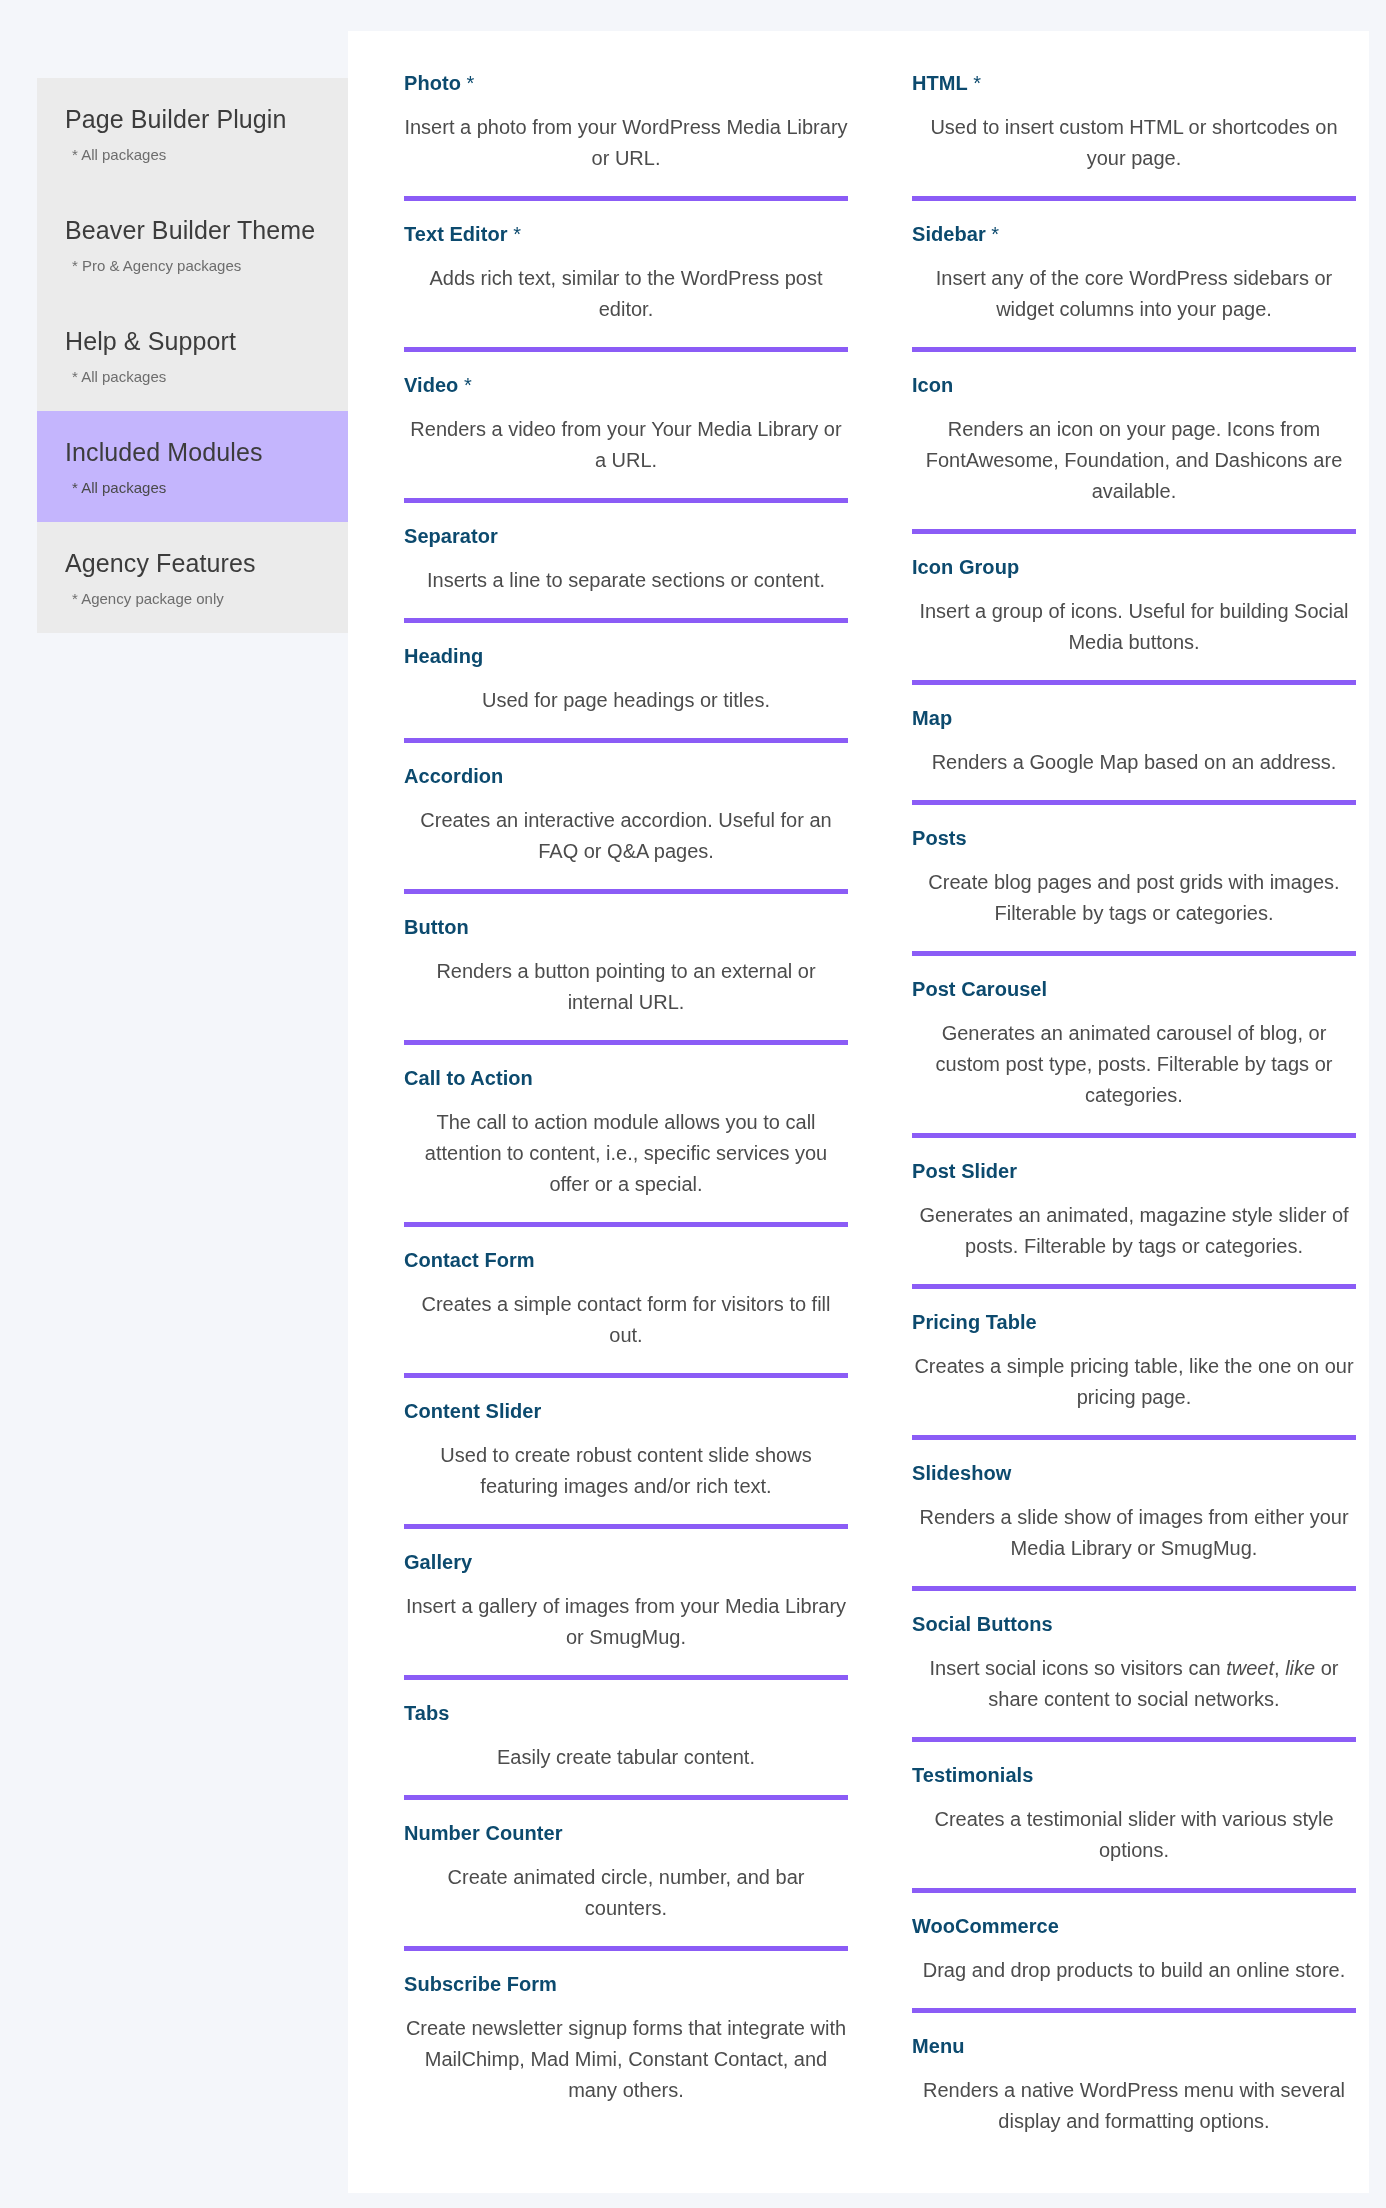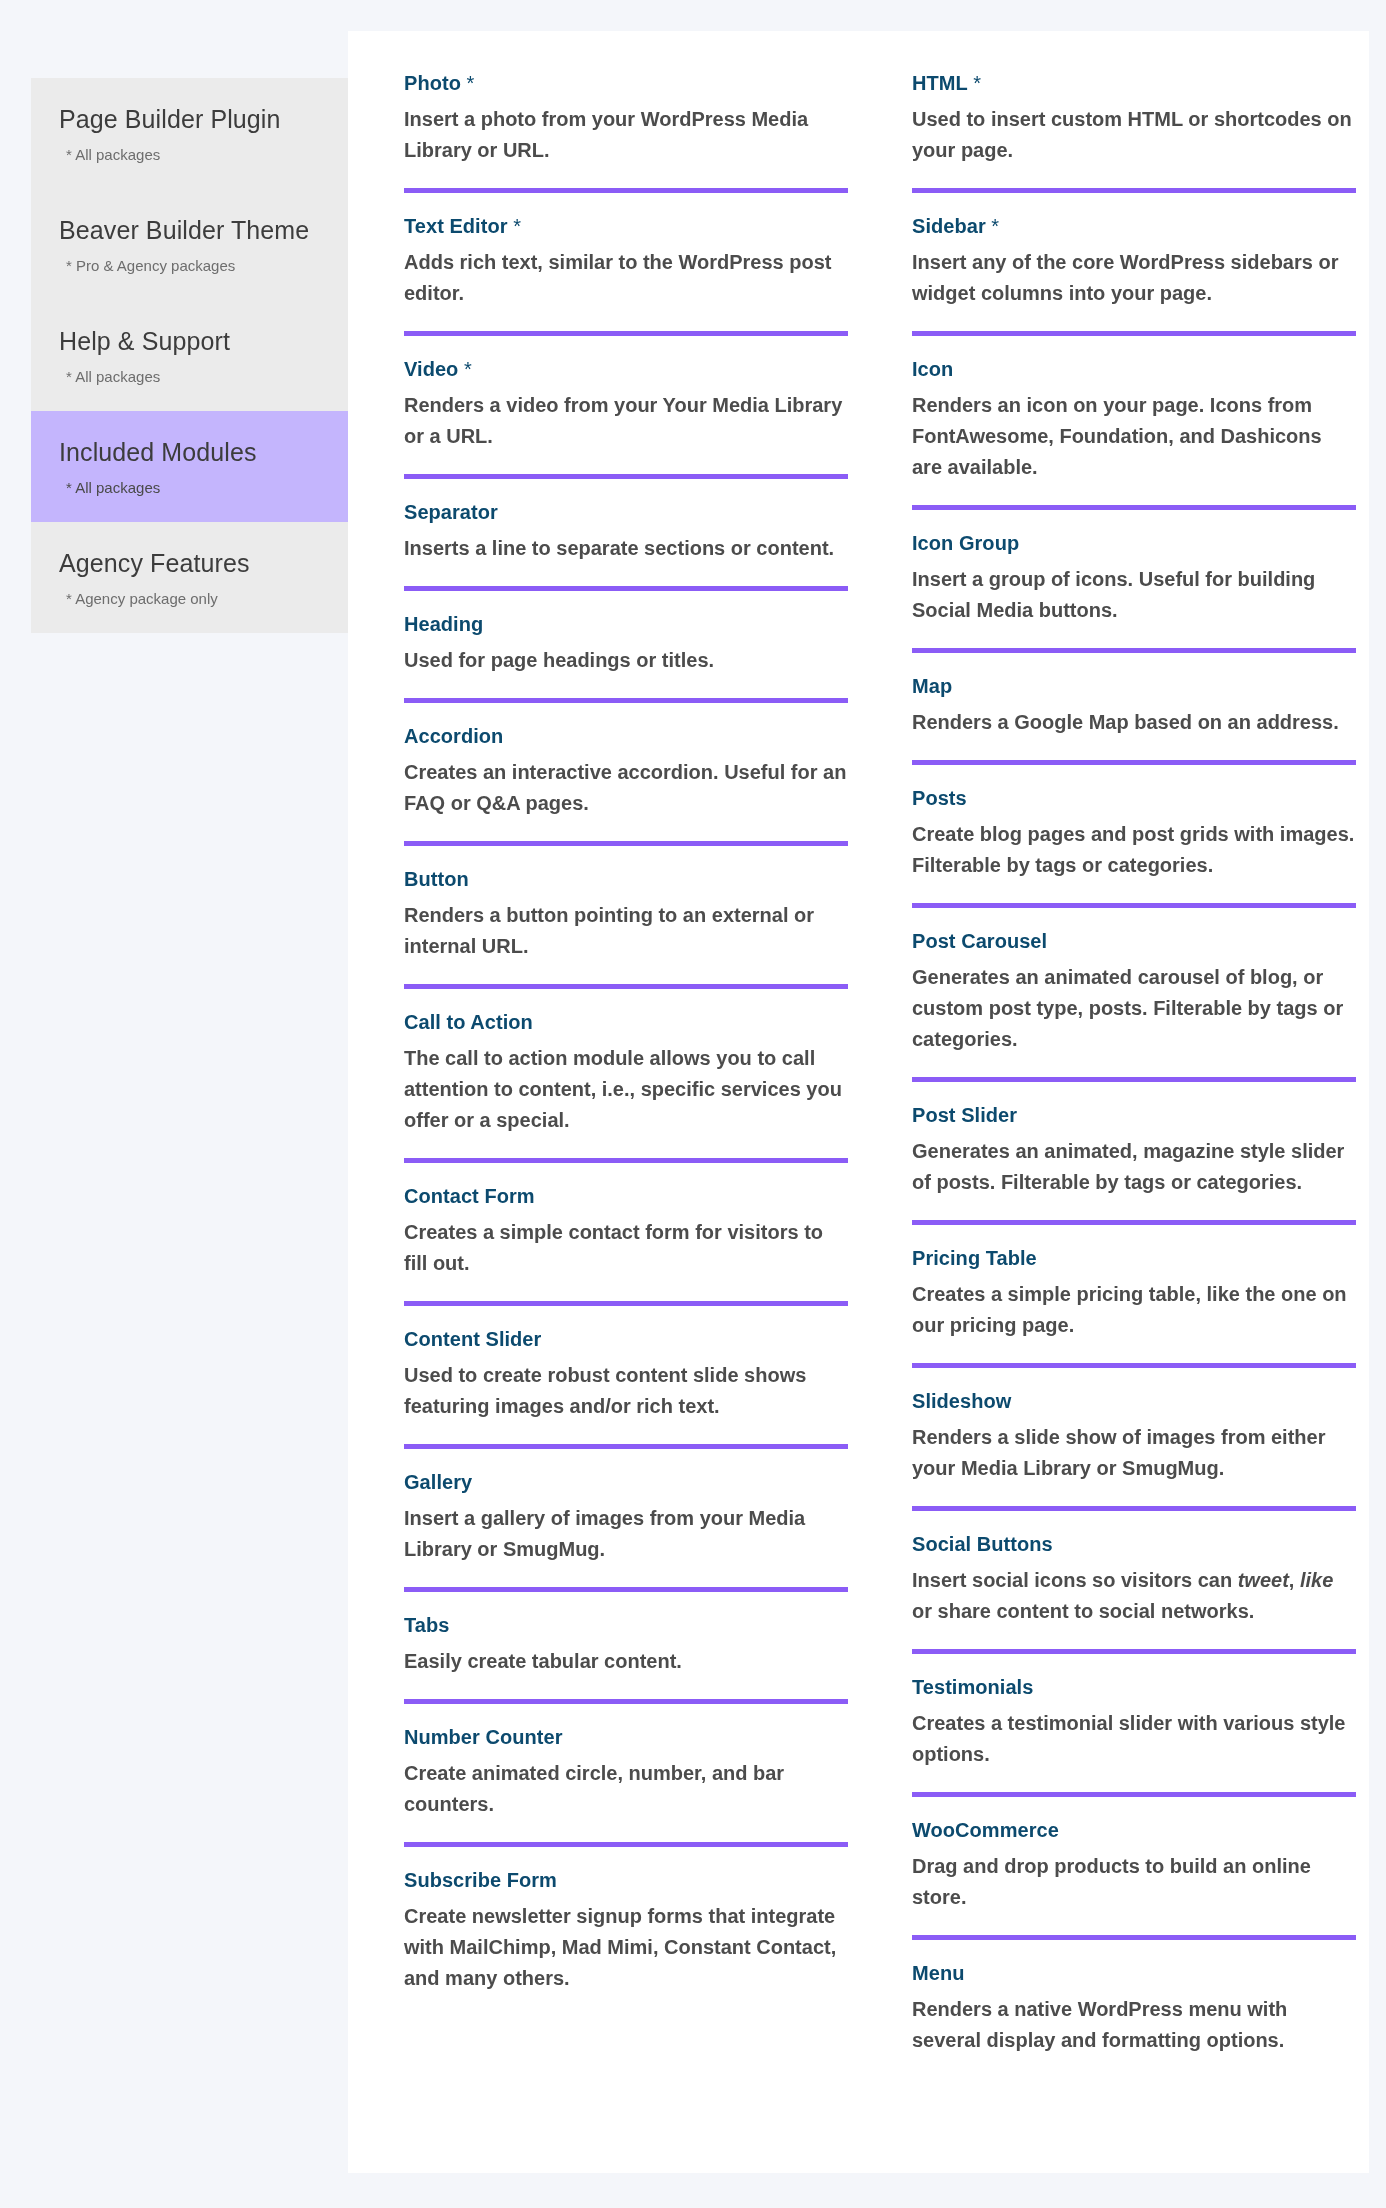--- a/index.html
+++ b/index.html
@@ -15,21 +15,21 @@
   .page {
     position: relative;
     width: 1386px;
     height: 2208px;
     background: #f4f6fa;
   }
 
   
   .sidebar {
     position: absolute;
-    left: 31px;
+    left: 37px;
     top: 78px;
     width: 317px;
   }
 
   .nav-item {
     padding: 26px 0 24px 28px;
     background: #ebebeb;
     cursor: pointer;
   }
 
@@ -90,22 +90,23 @@
   }
 
   .module-title .star {
     font-weight: 400;
   }
 
   .module-desc {
     font-size: 20px;
     line-height: 31px;
     color: #4c4c4c;
-    margin-top: 8px;
-    font-weight: 700;
+    margin-top: 16px;
+    font-weight: 400;
+    text-align: center;
   }
 
   .module-desc em { font-style: italic; }
 </style>
 </head>
 <body>
 
 <div class="page">
 
   <nav class="sidebar" id="sidebar">

